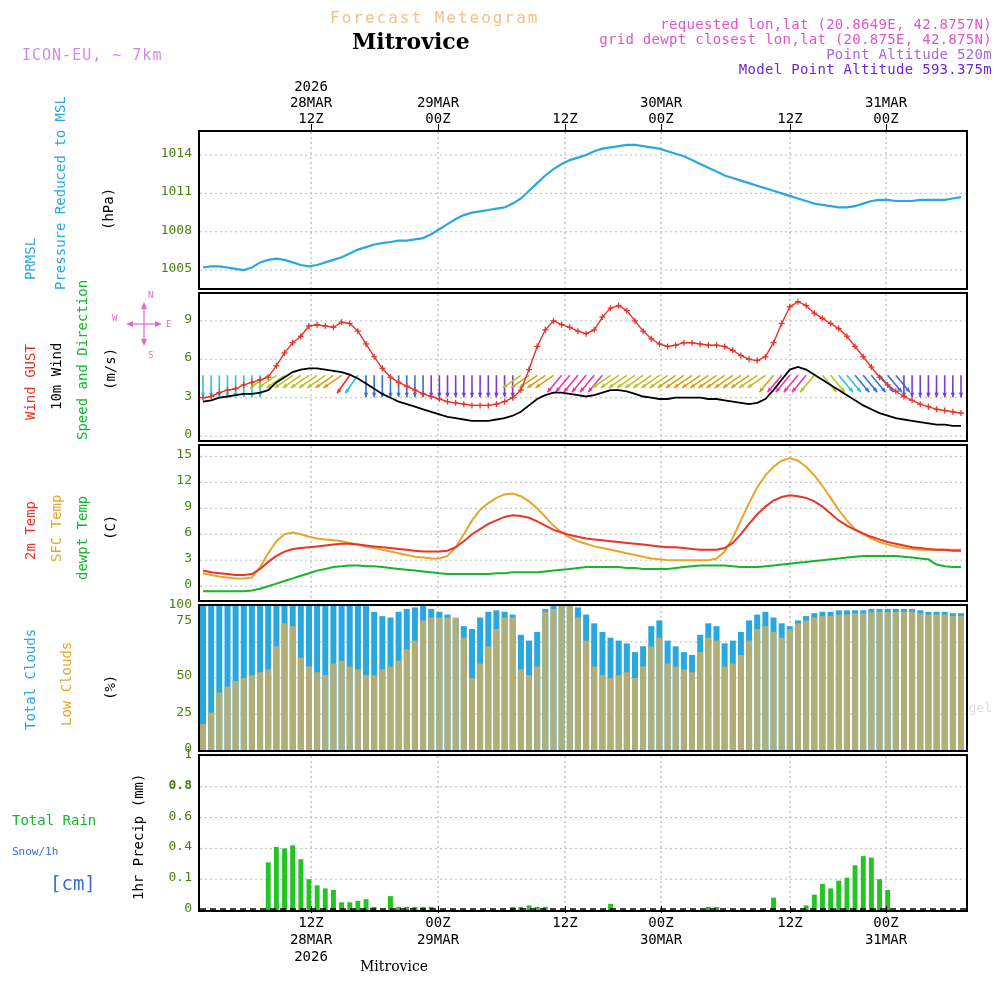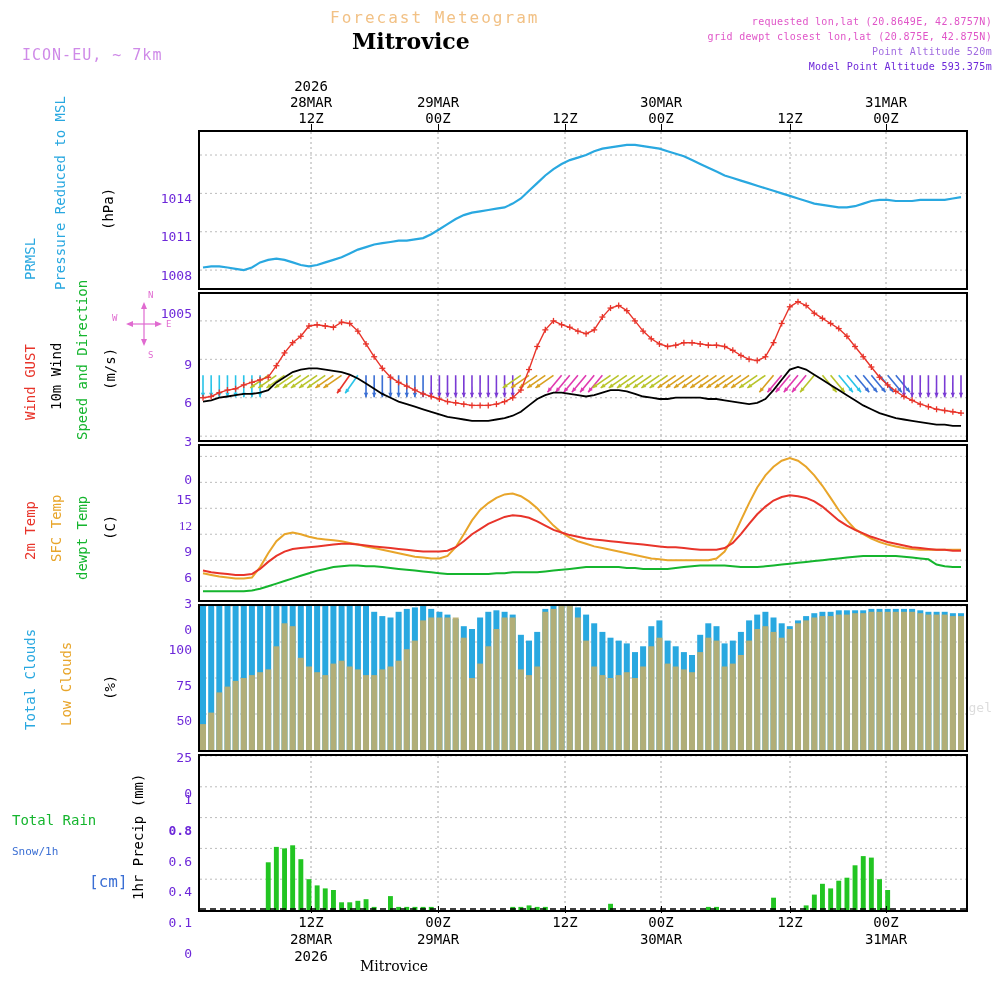--- a/index.html
+++ b/index.html
@@ -3,34 +3,34 @@
 <meta charset="utf-8">
 <style>
   html,body{margin:0;padding:0;}
   body{width:1000px;height:1000px;background:#ffffff;font-family:"DejaVu Sans",sans-serif;overflow:hidden;position:relative;}
   .abs{position:absolute;}
 
   
   #hdr-forecast{left:330px;top:8px;font-size:16px;color:#f2c185;letter-spacing:2px;font-family:"DejaVu Sans Mono",monospace;}
   #hdr-title{left:352px;top:28px;font-size:22px;font-weight:bold;color:#000;font-family:"DejaVu Serif",serif;}
   #hdr-model{left:22px;top:46px;font-size:15px;color:#cf8ae8;font-family:"DejaVu Sans Mono",monospace;letter-spacing:1px;}
-  .hdr-right{right:8px;font-size:10px;color:#e055c8;font-family:"DejaVu Sans Mono",monospace;text-align:right;letter-spacing:0.3px;}
+  .hdr-right{right:8px;font-size:14px;color:#e055c8;font-family:"DejaVu Sans Mono",monospace;text-align:right;letter-spacing:0.3px;}
   #hdr-r1{top:16px;}
   #hdr-r2{top:31px;}
   #hdr-r3{top:46px;color:#a06ae0;}
   #hdr-r4{top:61px;color:#6d28d9;}
   #watermark{right:8px;top:700px;font-size:13px;color:#dddddd;font-family:"DejaVu Sans Mono",monospace;}
 
   
   .toplab{font-size:14px;color:#000;font-family:"DejaVu Sans Mono",monospace;text-align:center;}
 
   
   .panel{position:absolute;left:198px;width:770px;border:2px solid #000;background:#fff;box-sizing:border-box;}
   .panel svg{position:absolute;left:0;top:0;}
-  .ylab{position:absolute;font-size:13px;color:#6d28d9;font-family:"DejaVu Sans Mono",monospace;text-align:right;margin-top:46px;}
+  .ylab{position:absolute;font-size:13px;color:#4d7c0f;font-family:"DejaVu Sans Mono",monospace;text-align:right;}
   .rot{transform-origin:0 0;white-space:nowrap;font-family:"DejaVu Sans Mono",monospace;}
 
   
   .botlab{font-size:14px;color:#000;font-family:"DejaVu Sans Mono",monospace;text-align:center;}
   #bot-station{left:0;right:0;top:960px;text-align:center;font-size:14px;color:#000;font-family:"DejaVu Sans Mono",monospace;}
 </style>
 </head>
 <body>
 
 <div class="abs" id="hdr-forecast">Forecast Meteogram</div>
@@ -735,21 +735,21 @@
 </div>
 <div class="abs rot" style="left:22px;top:560px;transform:rotate(-90deg);font-size:14px;color:#e8342a;">2m Temp</div>
 <div class="abs rot" style="left:48px;top:562px;transform:rotate(-90deg);font-size:14px;color:#e8a52a;">SFC Temp</div>
 <div class="abs rot" style="left:74px;top:580px;transform:rotate(-90deg);font-size:14px;color:#15b52e;">dewpt Temp</div>
 <div class="abs rot" style="left:102px;top:540px;transform:rotate(-90deg);font-size:14px;color:#000;">(C)</div>
 <div id="yt-temp">
     <div class="abs ylab" style="left: 128px; width: 64px; top: 576.157px;">0</div>
     <div class="abs ylab" style="left: 128px; width: 64px; top: 550.202px;">3</div>
     <div class="abs ylab" style="left: 128px; width: 64px; top: 524.247px;">6</div>
     <div class="abs ylab" style="left: 128px; width: 64px; top: 498.292px;">9</div>
-    <div class="abs ylab" style="left: 128px; width: 64px; top: 472.337px; font-family: Liberation Serif, serif;">12</div>
+    <div class="abs ylab" style="left: 128px; width: 64px; top: 472.337px;">12</div>
     <div class="abs ylab" style="left: 128px; width: 64px; top: 446.382px;">15</div>
   </div>
 
 <div class="panel" id="panel-clouds" style="top:604px;height:148px;">
   <svg width="766" height="144" viewBox="0 0 766 144" id="svg-clouds">
       <line x1="0" y1="108" x2="766" y2="108" stroke="#bbbbbb" stroke-width="1" stroke-dasharray="2,3"></line>
       <line x1="0" y1="72" x2="766" y2="72" stroke="#bbbbbb" stroke-width="1" stroke-dasharray="2,3"></line>
       <line x1="0" y1="36" x2="766" y2="36" stroke="#bbbbbb" stroke-width="1" stroke-dasharray="2,3"></line>
       <line x1="0" y1="0" x2="766" y2="0" stroke="#bbbbbb" stroke-width="1" stroke-dasharray="2,3"></line>
       <line x1="111" y1="0" x2="111" y2="144" stroke="#aaaaaa" stroke-width="1" stroke-dasharray="2,3"></line>
@@ -948,21 +948,21 @@
       <rect x="758.0" y="10.1" width="6.0" height="133.9" fill="#b8ae72" fill-opacity="0.95"></rect>
     </svg>
 </div>
 <div class="abs rot" style="left:22px;top:730px;transform:rotate(-90deg);font-size:14px;color:#29a8e0;">Total Clouds</div>
 <div class="abs rot" style="left:58px;top:726px;transform:rotate(-90deg);font-size:14px;color:#e8a52a;">Low Clouds</div>
 <div class="abs rot" style="left:102px;top:700px;transform:rotate(-90deg);font-size:14px;color:#000;">(%)</div>
 <div id="yt-clouds">
     <div class="abs ylab" style="left: 128px; width: 64px; top: 740px;">0</div>
     <div class="abs ylab" style="left: 128px; width: 64px; top: 704px;">25</div>
     <div class="abs ylab" style="left: 128px; width: 64px; top: 668px; font-family: Liberation Mono, monospace;">50</div>
-    <div class="abs ylab" style="left: 128px; width: 64px; top: 632px;">75</div>
+    <div class="abs ylab" style="left: 128px; width: 64px; top: 612px;">75</div>
     <div class="abs ylab" style="left: 128px; width: 64px; top: 596px;">100</div>
   </div>
 
 <div class="panel" id="panel-precip" style="top:754px;height:158px;">
   <svg width="766" height="154" viewBox="0 0 766 154" id="svg-precip">
       <line x1="111" y1="0" x2="111" y2="154" stroke="#aaaaaa" stroke-width="1" stroke-dasharray="2,3"></line>
       <line x1="238" y1="0" x2="238" y2="154" stroke="#aaaaaa" stroke-width="1" stroke-dasharray="2,3"></line>
       <line x1="365" y1="0" x2="365" y2="154" stroke="#aaaaaa" stroke-width="1" stroke-dasharray="2,3"></line>
       <line x1="461" y1="0" x2="461" y2="154" stroke="#aaaaaa" stroke-width="1" stroke-dasharray="2,3"></line>
       <line x1="590" y1="0" x2="590" y2="154" stroke="#aaaaaa" stroke-width="1" stroke-dasharray="2,3"></line>
@@ -1010,21 +1010,21 @@
       <rect x="652.6" y="109.3" width="4.9" height="44.7" fill="#22c522"></rect>
       <rect x="660.8" y="100.1" width="4.9" height="53.9" fill="#22c522"></rect>
       <rect x="668.9" y="101.6" width="4.9" height="52.4" fill="#22c522"></rect>
       <rect x="677.1" y="123.2" width="4.9" height="30.8" fill="#22c522"></rect>
       <rect x="685.2" y="134.0" width="4.9" height="20.0" fill="#22c522"></rect>
       <line x1="0" y1="153" x2="766" y2="153" stroke="#000" stroke-width="1.6" stroke-dasharray="6,4"></line>
     </svg>
 </div>
 <div class="abs" style="left:12px;top:812px;font-size:14px;color:#15b52e;font-family:'DejaVu Sans Mono',monospace;">Total  Rain</div>
 <div class="abs" style="left:12px;top:845px;font-size:11px;color:#3b6fd4;font-family:'DejaVu Sans Mono',monospace;">Snow/1h</div>
-<div class="abs" style="left:50px;top:872px;font-size:16px;color:#3b6fd4;font-family:'DejaVu Sans Mono',monospace;margin-left:39px;">[cm]</div>
+<div class="abs" style="left:50px;top:872px;font-size:19px;color:#3b6fd4;font-family:'DejaVu Sans Mono',monospace;">[cm]</div>
 <div class="abs rot" style="left:130px;top:900px;transform:rotate(-90deg);font-size:14px;color:#000;">1hr Precip (mm)</div>
 <div id="yt-precip">
     <div class="abs ylab" style="left: 128px; width: 64px; top: 900px;">0</div>
     <div class="abs ylab" style="left: 128px; width: 64px; top: 869.2px;">0.1</div>
     <div class="abs ylab" style="left: 128px; width: 64px; top: 838.4px;">0.4</div>
     <div class="abs ylab" style="left: 128px; width: 64px; top: 807.6px;">0.6</div>
     <div class="abs ylab" style="left: 128px; width: 64px; top: 776.8px; font-weight: bold;">0.8</div>
     <div class="abs ylab" style="left: 128px; width: 64px; top: 746px;">1</div>
   </div>
 

